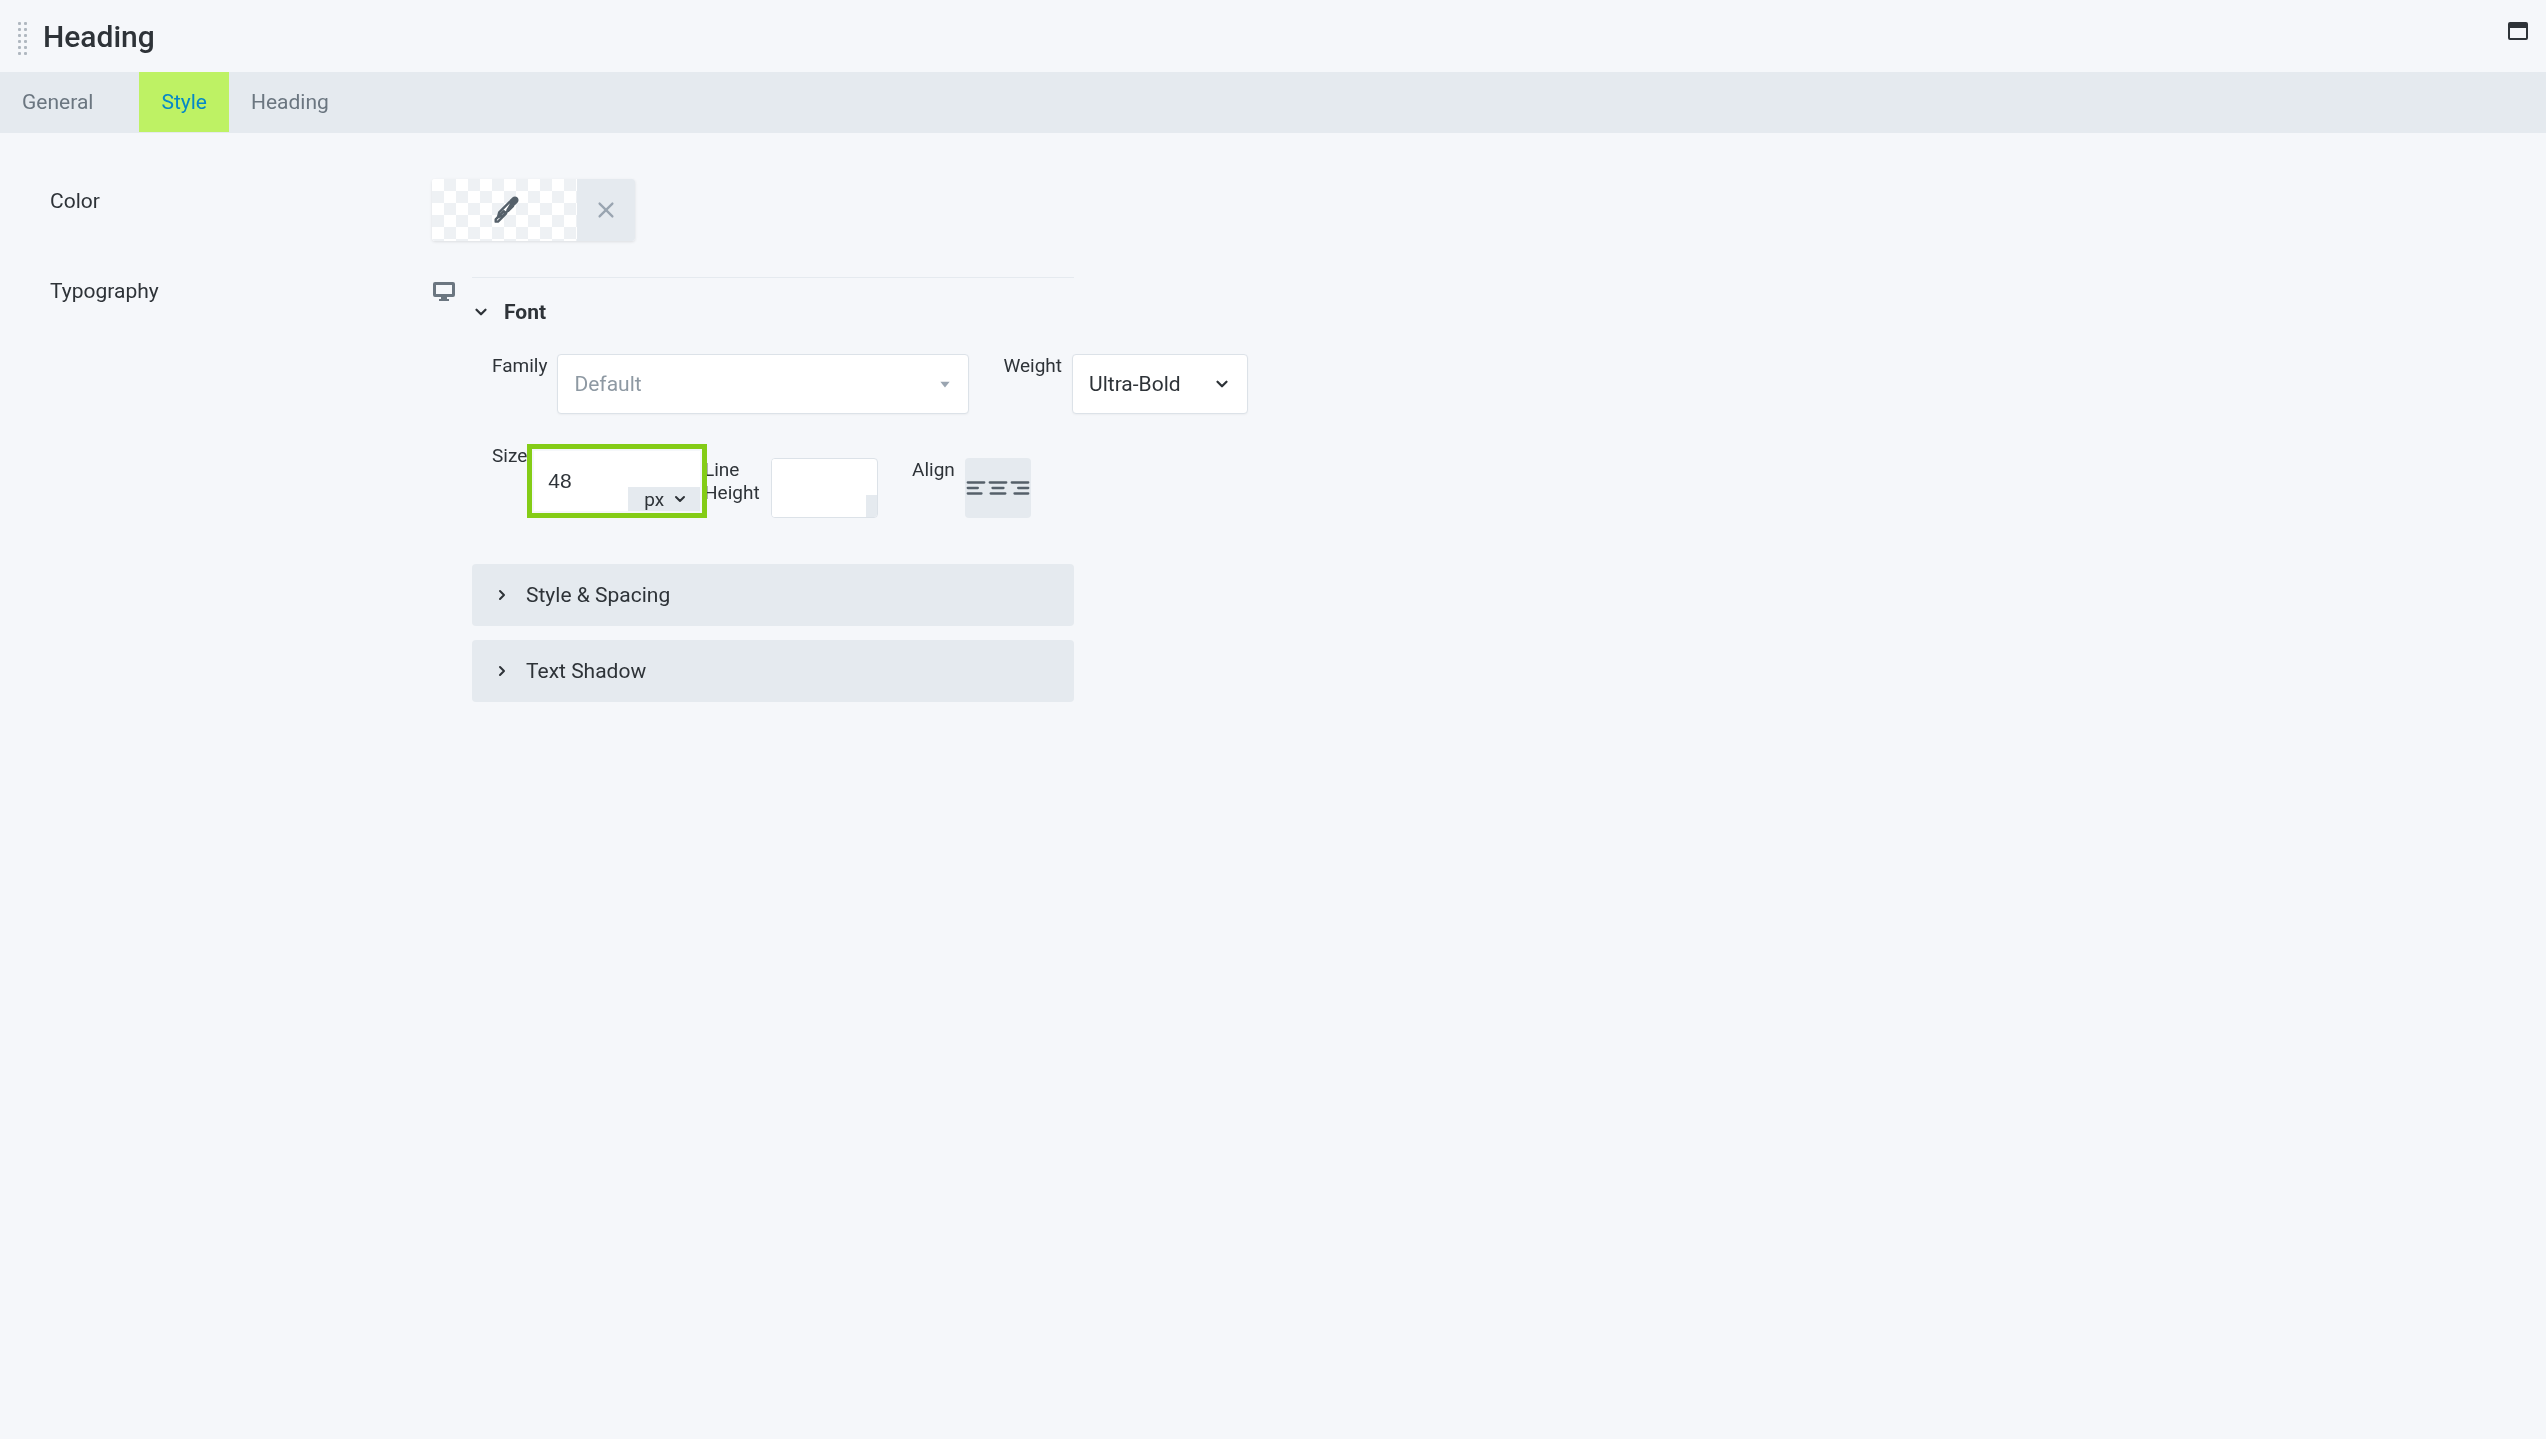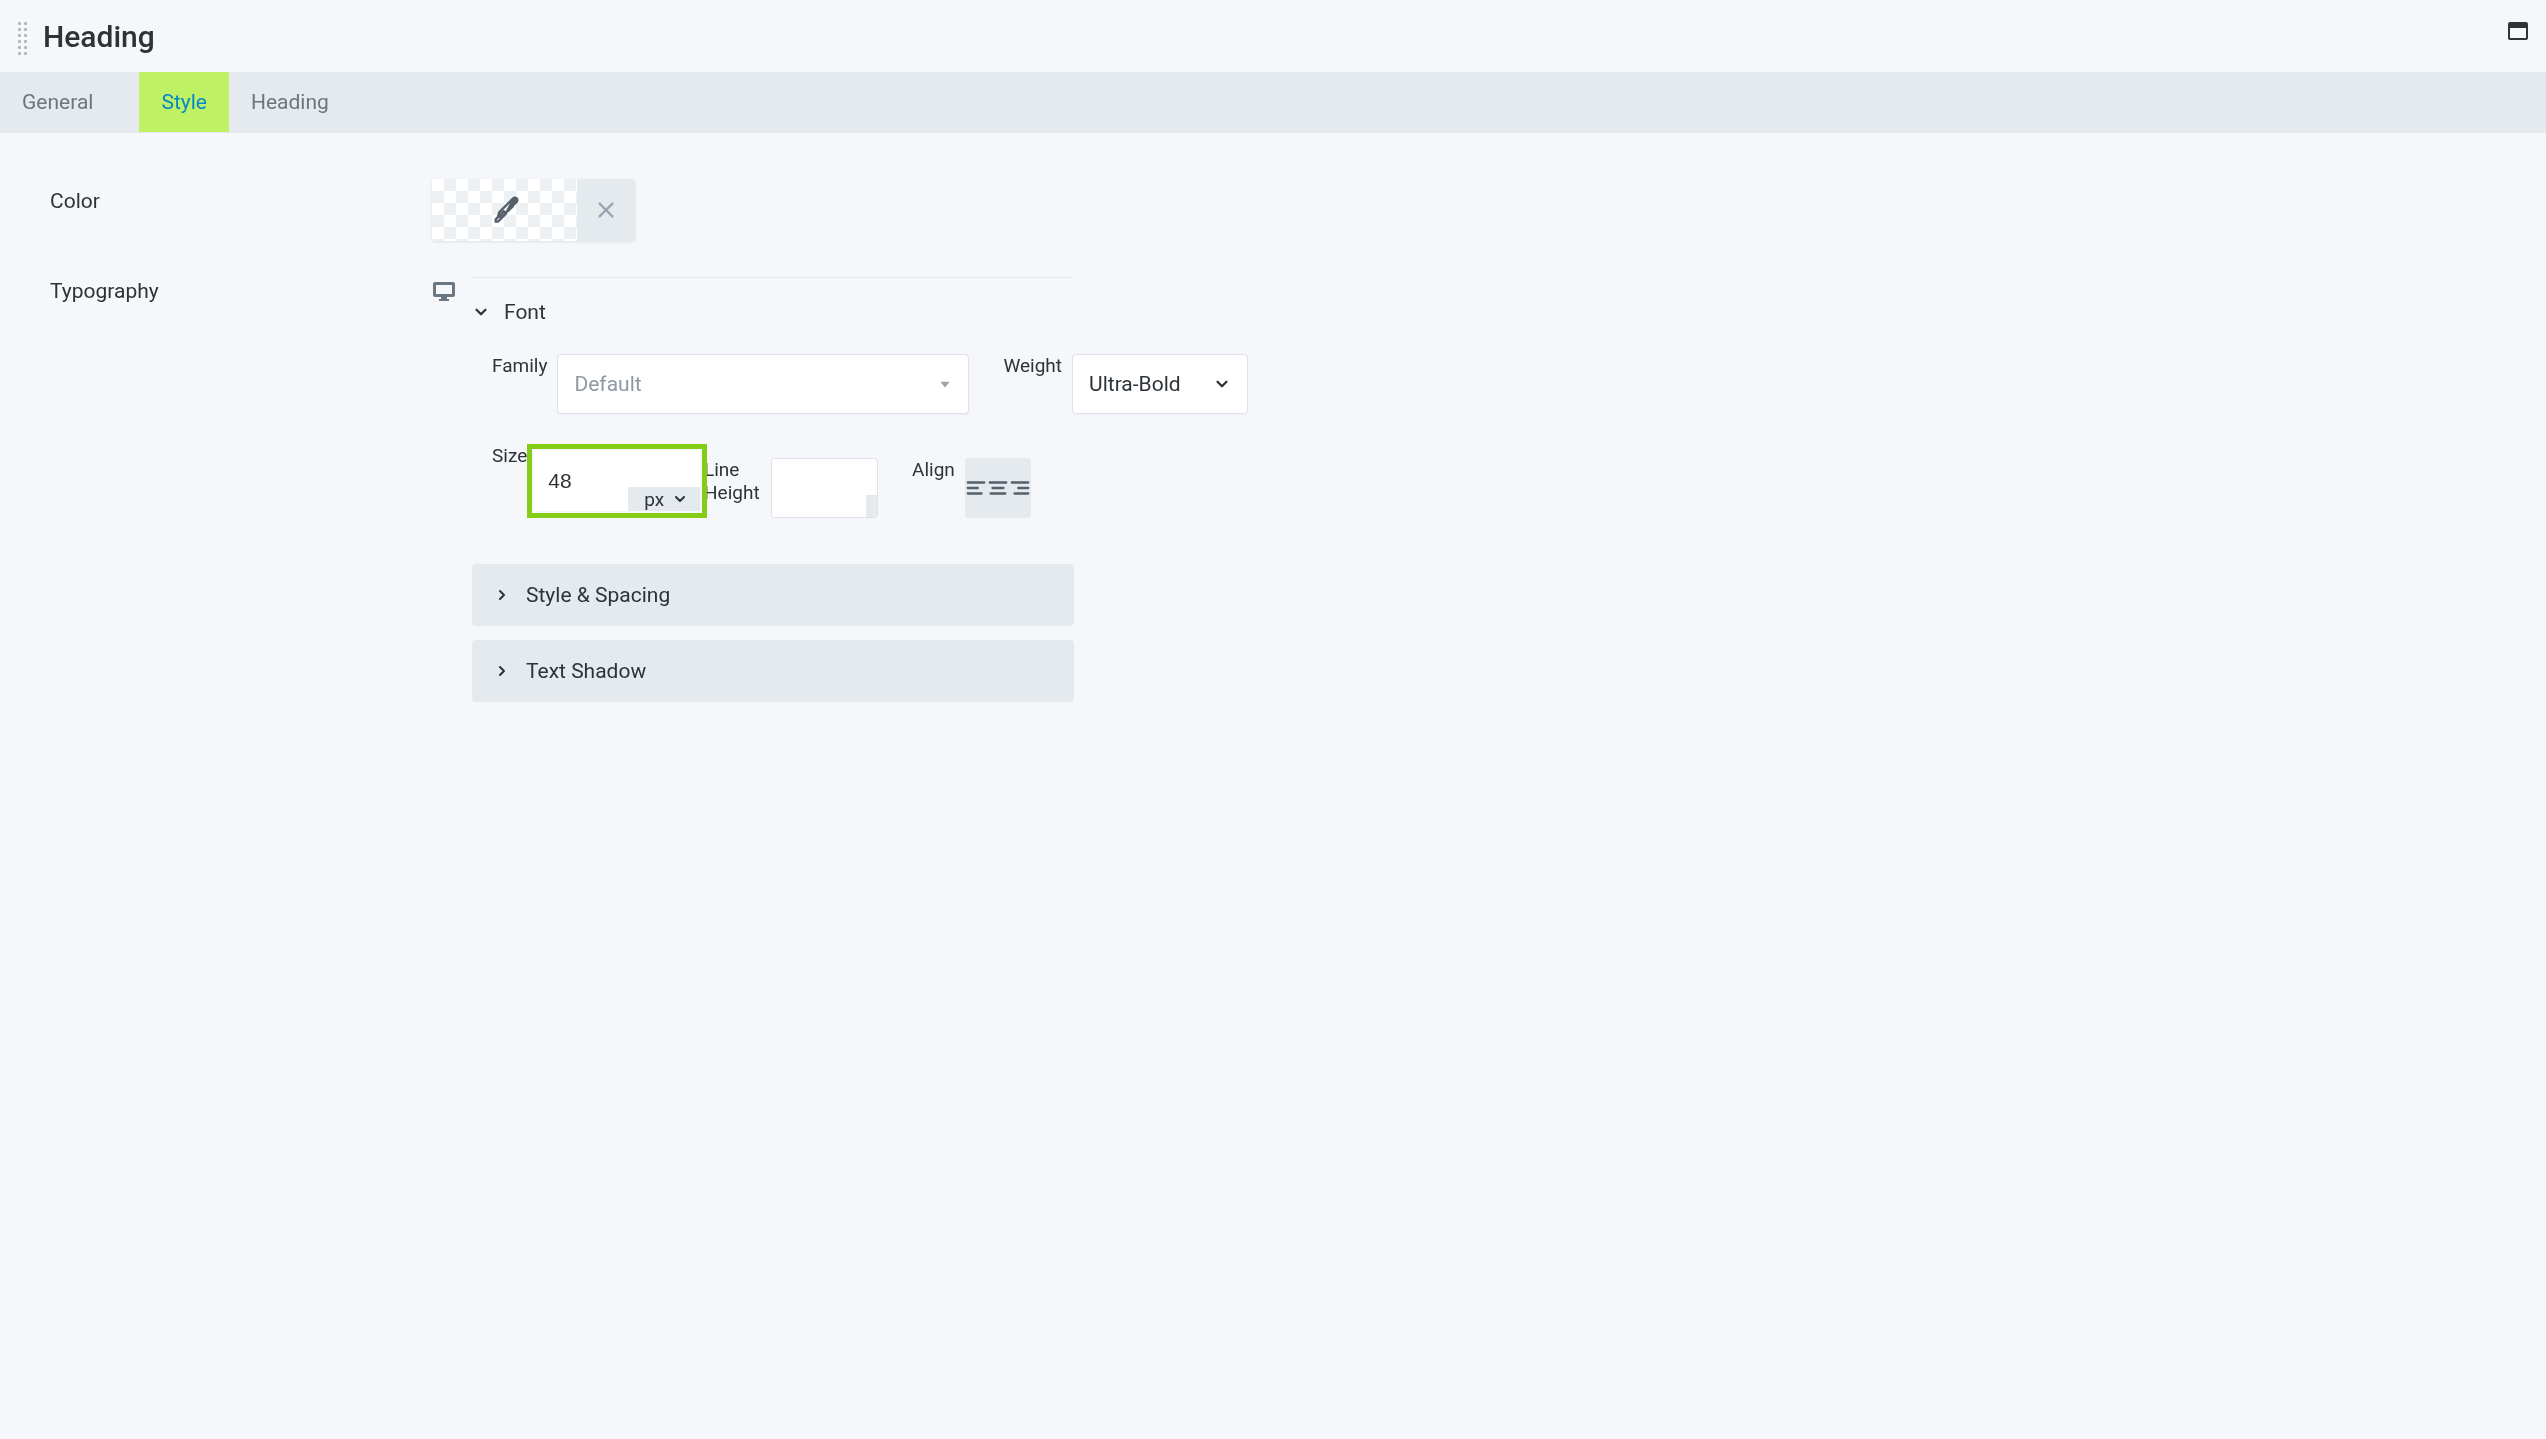--- a/index.html
+++ b/index.html
@@ -136,21 +136,21 @@
     margin-bottom: 22px;
   }
   .section-header {
     display: flex;
     align-items: center;
     gap: 14px;
     margin-bottom: 30px;
   }
   .section-title {
     font-size: 21px;
-    font-weight: 400;
+    font-weight: 700;
   }
   .field-grid {
     display: flex;
     gap: 14px;
     margin-bottom: 30px;
   }
   .field-col {
     display: flex;
     flex-direction: row;
     gap: 10px;

